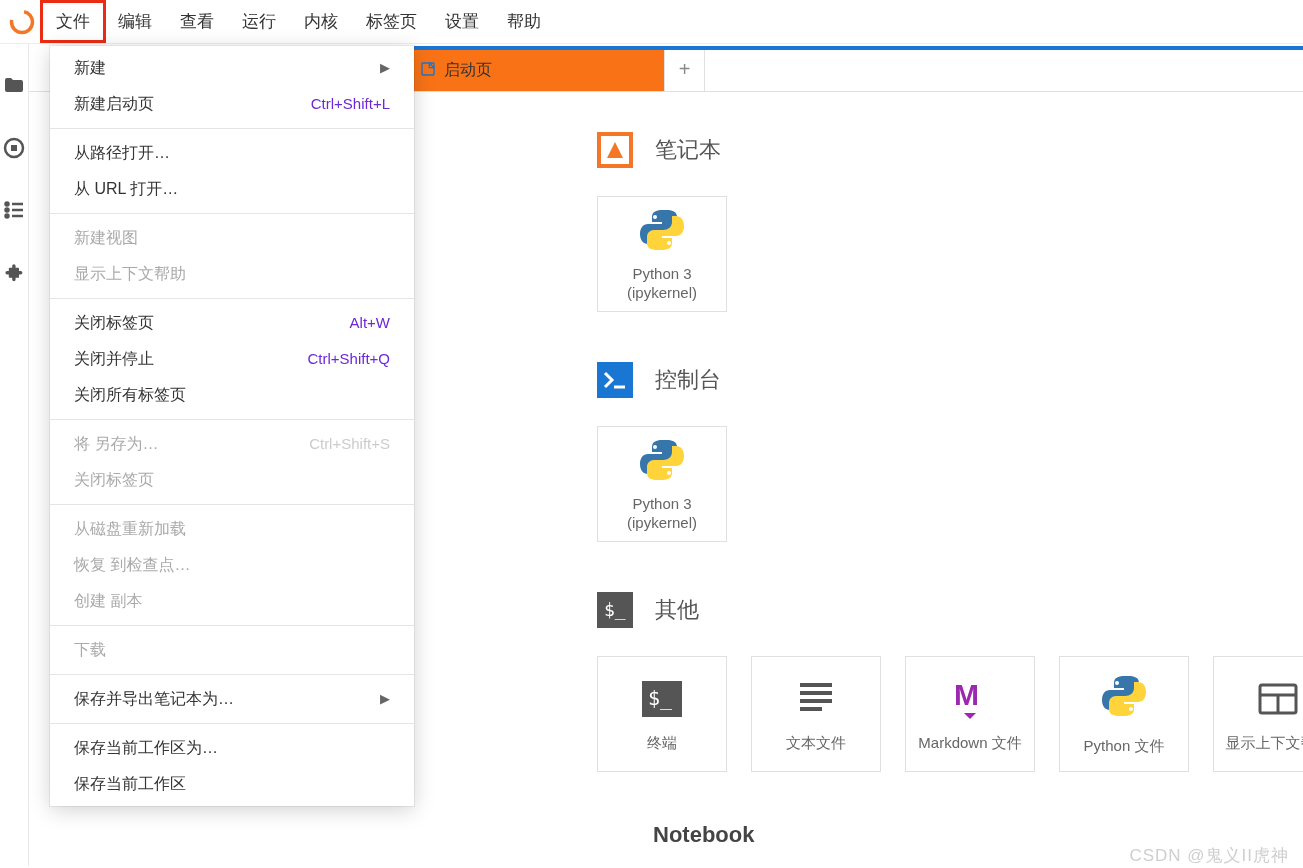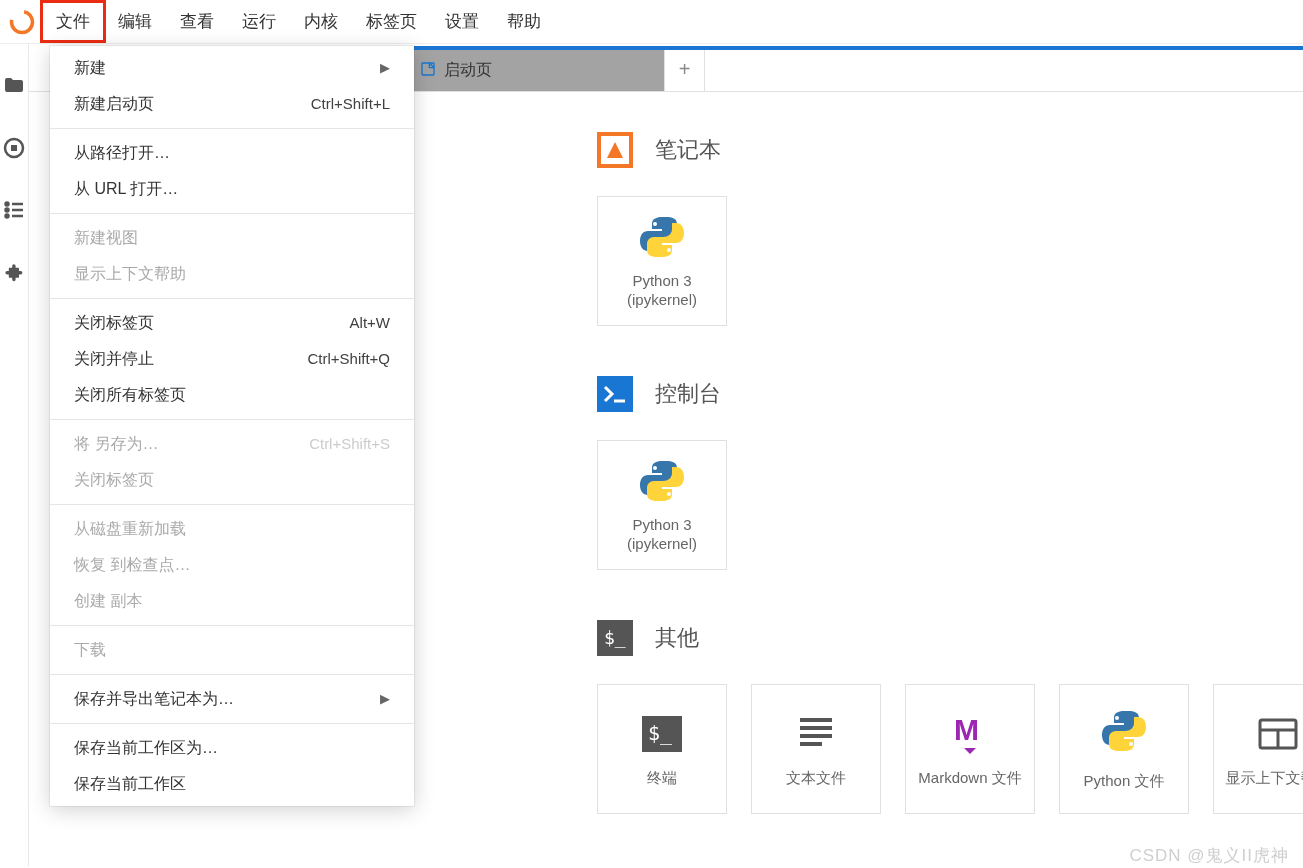--- a/index.html
+++ b/index.html
@@ -14,38 +14,38 @@
   .side-icon { width:28px; height:28px; color:#555; cursor:pointer; display:flex;align-items:center;justify-content:center;}
   .side-icon svg { width:24px; height:24px; }
   
   .dropdown {
     position:absolute; top:46px; left:50px; width:364px;
     background:#fff; box-shadow: 0 4px 20px rgba(0,0,0,.18), 0 0 0 1px rgba(0,0,0,.06);
     z-index:1000; font-size:16px; padding:4px 0;
   }
   .dd-item { display:flex; align-items:center; justify-content:space-between; padding:6px 24px; line-height:1.5; cursor:pointer;}
   .dd-item.disabled { color:#aaa; cursor:default;}
-  .dd-item .shortcut { color:#404040; font-size:15px;}
+  .dd-item .shortcut { color:#6d28d9; font-size:15px;}
   .dd-item.disabled .shortcut { color:#ccc;}
   .dd-item .sub-arrow { color:#666; font-size:13px;}
   .dd-sep { height:1px; background:#e5e5e5; margin:6px 0;}
   
   .maincol { flex:1; display:flex; flex-direction:column;}
   .tabbar { height:48px; border-bottom:1px solid #e0e0e0; display:flex; align-items:flex-end; padding-left:376px;}
   .tabbar-bluetop { position:absolute; top:46px; left:414px; right:0; height:4px; background:#1976d2; z-index:2;}
-  .tab { display:flex; align-items:center; gap:8px; padding: 10px 14px; border:1px solid #e0e0e0; border-bottom:none; background:#a3a3a3; font-size:16px; border-top:3px solid #1976d2; min-width:260px; position:relative;}
+  .tab { display:flex; align-items:center; gap:8px; padding: 10px 14px; border:1px solid #e0e0e0; border-bottom:none; background:#f97316; font-size:16px; border-top:3px solid #1976d2; min-width:260px; position:relative;}
   .tab-add { width:40px; display:flex;align-items:center;justify-content:center; color:#888; cursor:pointer; font-size:20px; border:1px solid #e0e0e0; border-left:none; border-bottom:none; height:44px;}
   
   .launcher { flex:1; overflow:auto; padding: 40px 0 0 568px;}
   .section { margin-bottom: 50px;}
   .section-head { display:flex; align-items:center; gap:22px; margin-bottom:28px;}
   .section-title { font-size:22px; color:#555;}
   .sec-icon { width:36px; height:36px; display:flex;align-items:center;justify-content:center;}
   .cards { display:flex; gap:24px; }
-  .card { width:130px; height:130px; border:1px solid #e0e0e0; display:flex; flex-direction:column; align-items:center; justify-content:center; gap:10px; cursor:pointer; text-align:center; padding:1px;}
+  .card { width:130px; height:116px; border:1px solid #e0e0e0; display:flex; flex-direction:column; align-items:center; justify-content:center; gap:10px; cursor:pointer; text-align:center; padding:1px;}
   .card-label { font-size:15px; color:#666; line-height:1.3;}
   .card-icon { width:48px; height:48px; display:flex;align-items:center;justify-content:center;}
   .subtitle-lone { font-size:22px; font-weight:600; color:#444; margin-left:56px;}
   
   .watermark { position:fixed; right:14px; bottom:1px; color:#cfcfcf; font-size:17px; letter-spacing:1px; z-index:2000; pointer-events:none;}
 </style>
 </head>
 <body>
 
 <div class="topbar">

